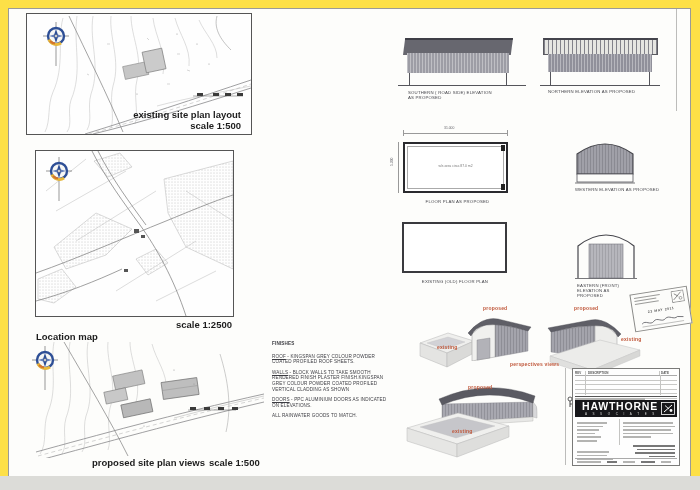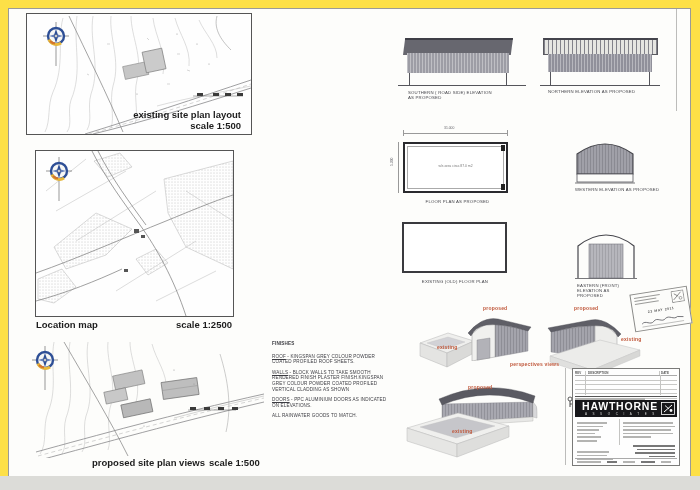--- a/index.html
+++ b/index.html
@@ -135,21 +135,21 @@
       <line x1="15" y1="0" x2="15" y2="44" stroke="#555" stroke-width="0.6"></line>
       <line x1="2" y1="14" x2="28" y2="14" stroke="#555" stroke-width="0.6"></line>
       <circle cx="15" cy="14" r="8" fill="#f7f7f5" stroke="#2e4f96" stroke-width="2.4"></circle>
       <path d="M8,17.5 A8 8 0 0 0 20,21" stroke="#e8b83a" stroke-width="3" fill="none"></path>
       <path d="M9,19 A8 8 0 0 0 14,21.6" stroke="#d4742e" stroke-width="2" fill="none"></path>
       <polygon points="15,7 17.3,14 15,21 12.7,14" fill="#2e4f96"></polygon>
       <polygon points="8,14 15,12 22,14 15,16" fill="#4a6ab0" opacity="0.85"></polygon>
       <circle cx="15" cy="14" r="1.3" fill="#fff" stroke="#333" stroke-width="0.4"></circle>
     </svg>
   </div>
-  <div class="abs plan-title" style="left:36px;top:319px;">Location map</div>
+  <div class="abs plan-title" style="left:36px;top:331px;">Location map</div>
   <div class="abs plan-title" style="left:160px;top:319px;width:72px;text-align:right;">scale  1:2500</div>
 
   <div class="abs" style="left:24px;top:340px;width:242px;height:130px;">
     <svg class="abs" style="left:0;top:0;" width="242" height="118" viewBox="0 0 242 118">
       <g stroke="#bcbcbc" stroke-width="0.5" fill="none">
         <path d="M30,2 C26,24 34,48 24,72 C18,88 24,102 16,114"></path>
         <path d="M46,2 C42,26 52,52 42,78 C38,92 44,104 38,114"></path>
         <path d="M64,2 C60,26 72,50 62,76 C58,90 64,102 58,112"></path>
         <path d="M84,2 C82,22 94,44 86,68 C82,84 88,98 84,110"></path>
         <path d="M106,2 C106,20 118,40 112,62"></path>

